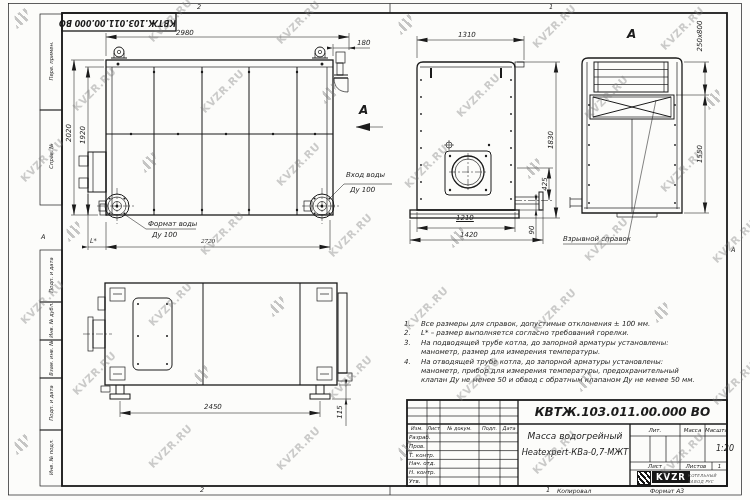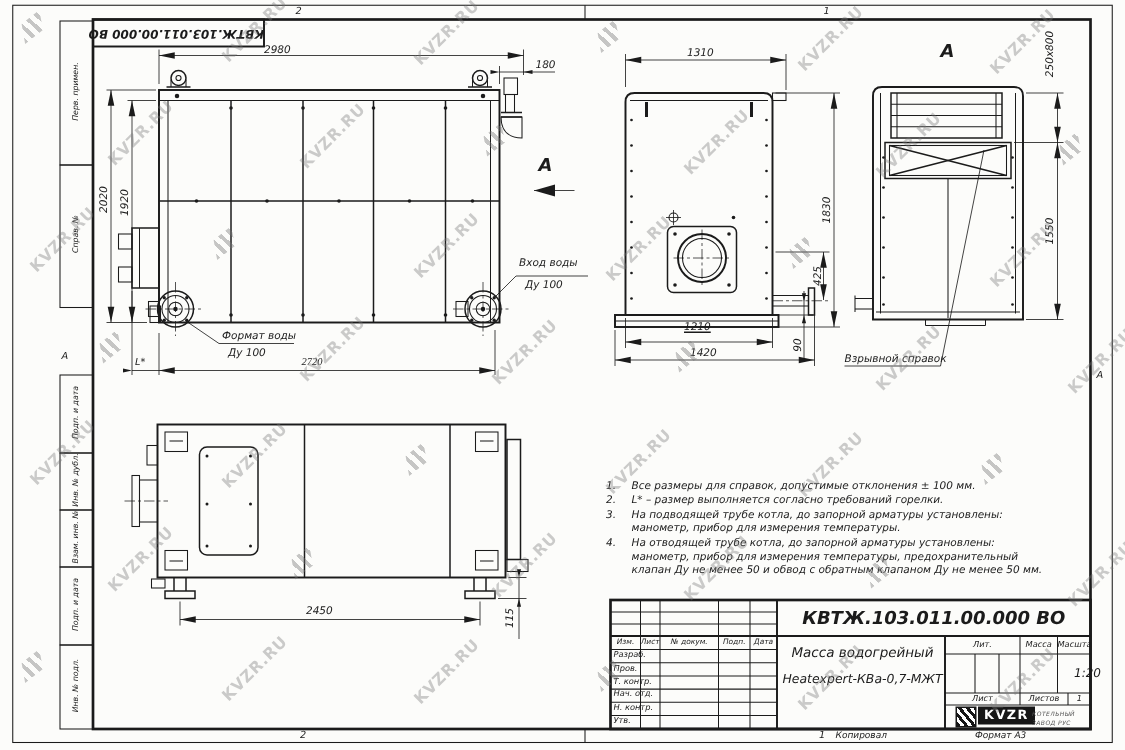--- a/index.html
+++ b/index.html
@@ -399,21 +399,21 @@
   <div class="note">
     <span class="nn">1.</span>
     <span class="ntx">Все размеры для справок, допустимые отклонения ± 100 мм.</span>
   </div>
   <div class="note">
     <span class="nn">2.</span>
     <span class="ntx">L* – размер выполняется согласно требований горелки.</span>
   </div>
   <div class="note">
     <span class="nn">3.</span>
-    <span class="ntx">На подводящей трубе котла, до запорной арматуры установлены: манометр, прибор для измерения температуры.</span>
+    <span class="ntx">На подводящей трубе котла, до запорной арматуры установлены: манометр, размер для измерения температуры.</span>
   </div>
   <div class="note">
     <span class="nn">4.</span>
     <span class="ntx">На отводящей трубе котла, до запорной арматуры установлены: манометр, прибор для измерения температуры, предохранительный клапан Ду не менее 50 и обвод с обратным клапаном Ду не менее 50 мм.</span>
   </div>
 </div>
 
 <span class="tb ctr" style="left:520px;top:400px;width:205px;height:24px;line-height:24px;font-size:12px;font-weight:bold;">КВТЖ.103.011.00.000 ВО</span>
 <span class="tb ctr" style="left:520px;top:431px;width:110px;font-size:9px;">Масса водогрейный</span>
 <span class="tb ctr" style="left:520px;top:447px;width:110px;font-size:8.3px;">Heatexpert-КВа-0,7-МЖТ</span>

